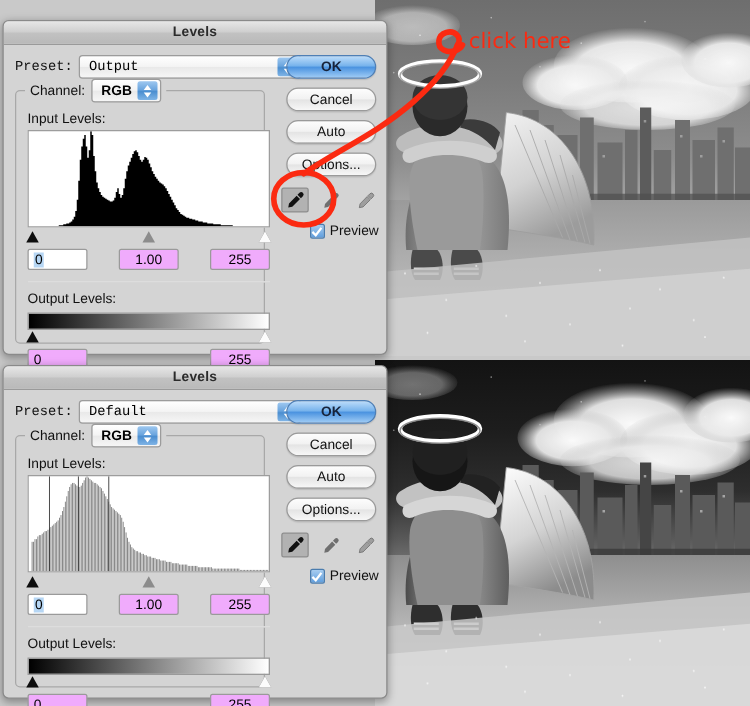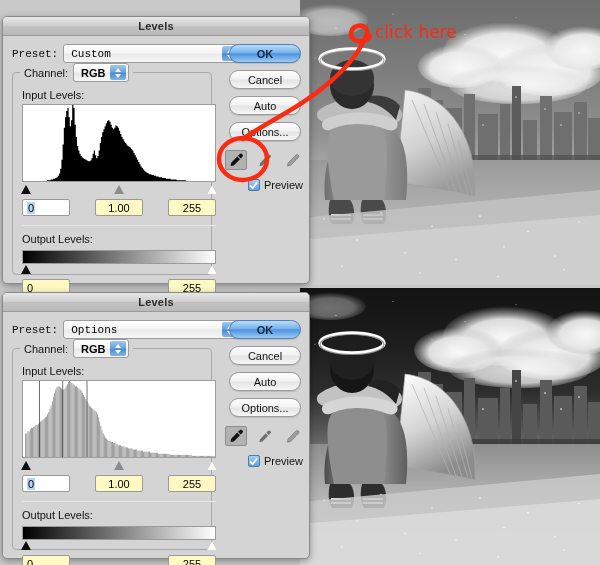--- a/index.html
+++ b/index.html
@@ -140,21 +140,21 @@
 
   .slider-track {
     position:absolute; left:9px; width:194px; height:11px;
   }
   .handle { position:absolute; width:0;height:0; top:1px; }
   .handle.black { border-left:5px solid transparent; border-right:5px solid transparent; border-bottom:9px solid #0d0d0d; }
   .handle.gray  { border-left:5px solid transparent; border-right:5px solid transparent; border-bottom:9px solid #8c8c8c; }
   .handle.white { border-left:5px solid transparent; border-right:5px solid transparent; border-bottom:9px solid #fcfcfc; filter:drop-shadow(0 0 0.5px #6a6a6a); }
 
   .field {
-    position:absolute; height:17px; background:#fef9c3;
+    position:absolute; height:17px; background:#f0abfc;
     border:1px solid #9a9a9a; border-radius:2px;
     font-size:11px; color:#000;
     display:flex; align-items:center; padding-left:4px;
   }
   .field.sel { background:#fff; }
   .field.sel span { background:#b6d6f4; padding:0 1px; }
 
   .divider { position:absolute; left:9px; width:194px; height:1px; background:#b4b4b4; border-bottom:1px solid #e8e8e8; }
 
   .ramp {
@@ -407,21 +407,21 @@
 
   <div class="dialog" id="dialog-top">
     <div class="titlebar">
       <span class="title">Levels</span>
     </div>
     <div class="body">
 
       <div class="row-preset">
         <span class="lbl">Preset:</span>
         <div class="popup" id="preset-popup-top">
-          <span>Custom</span>
+          <span>Output</span>
           <span class="arrows">
               <i class="up"></i>
               <i class="dn"></i>
             </span>
         </div>
         <span class="preset-menu-icon">
             <i></i>
             <i></i>
             <i></i>
             <i></i>
@@ -521,21 +521,21 @@
 
   <div class="dialog" id="dialog-bottom">
     <div class="titlebar">
       <span class="title">Levels</span>
     </div>
     <div class="body">
 
       <div class="row-preset">
         <span class="lbl">Preset:</span>
         <div class="popup" id="preset-popup-bottom">
-          <span>Options</span>
+          <span>Default</span>
           <span class="arrows">
               <i class="up"></i>
               <i class="dn"></i>
             </span>
         </div>
         <span class="preset-menu-icon">
             <i></i>
             <i></i>
             <i></i>
             <i></i>

